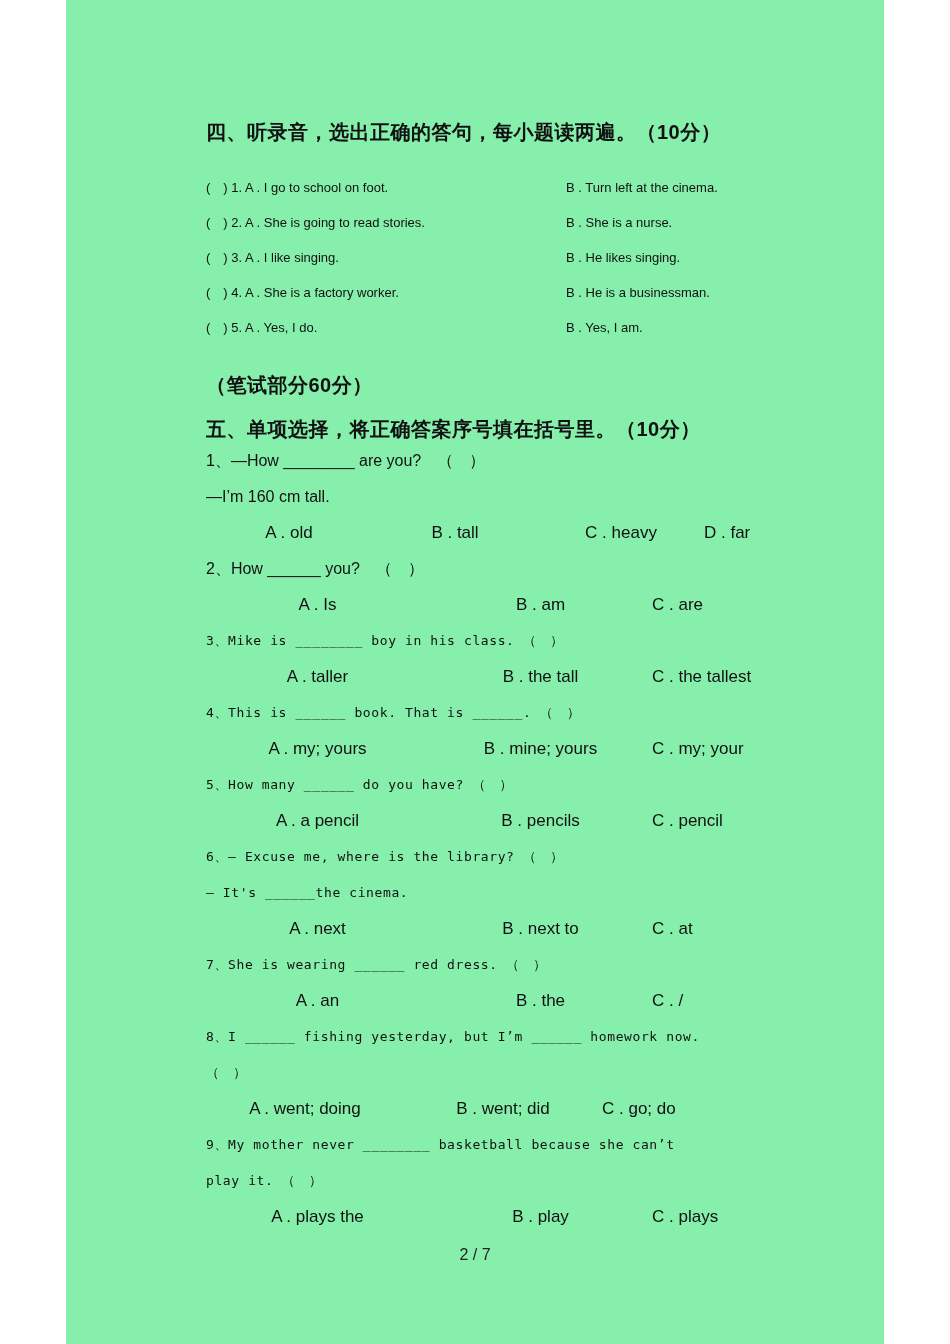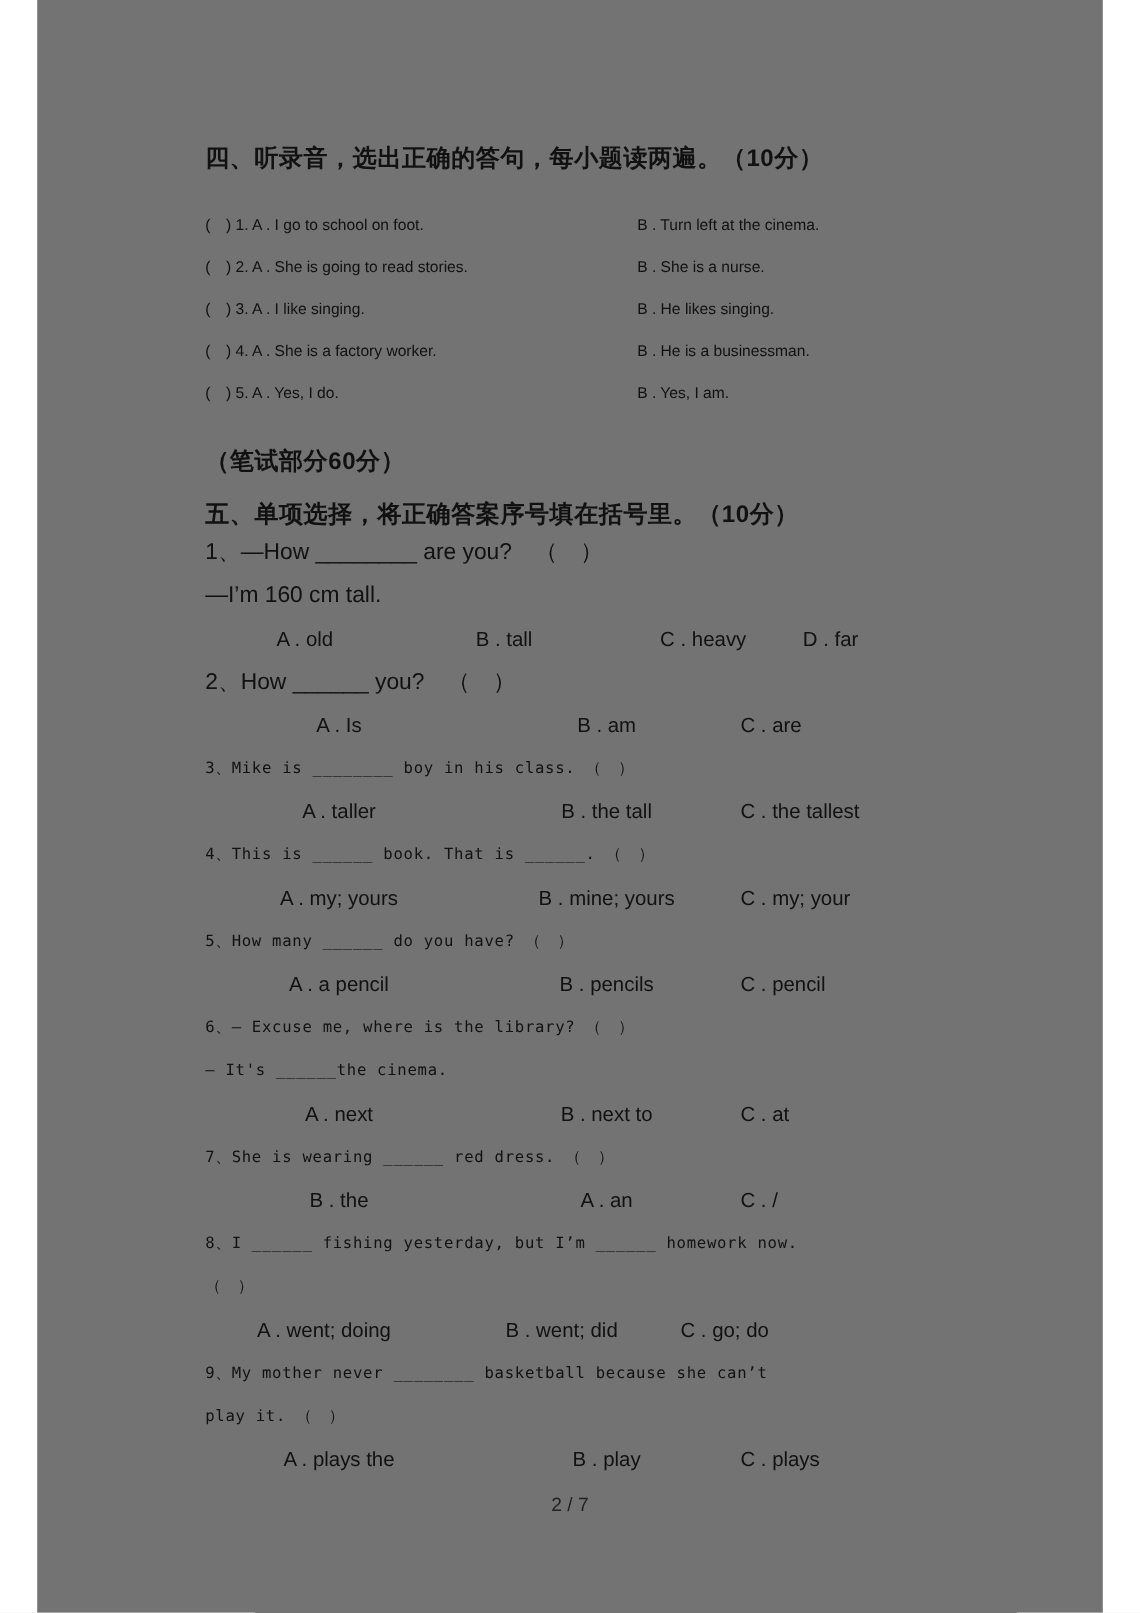--- a/index.html
+++ b/index.html
@@ -1,21 +1,21 @@
 <!DOCTYPE html>
 <html><head>
 <meta charset="utf-8">
 <style>
   * { margin:0; padding:0; box-sizing:border-box; }
   html,body { background:#ffffff; }
   .page {
     position:relative;
-    width:888px; height:1344px;
+    width:818px; height:1344px;
     margin:0 auto;
-    background:#737373;
+    background:#86efac;
     color:#111;
     font-family:"Liberation Sans","DejaVu Sans",sans-serif;
     overflow:hidden;
     text-decoration:underline;
   }
   .content {
     position:absolute;
     left:140px; top:118px;
     width:680px;
   }
@@ -32,21 +32,21 @@
     line-height:35px;
     white-space:nowrap;
   }
   .listen-left { flex:0 0 360px; }
   .written-header {
     margin-top:26px;
   }
   .mc-heading { margin-top:16px; }
   .q { }
   .mc-line {
-    font-size:19px;
+    font-size:16px;
     line-height:36px;
     white-space:nowrap;
   }
   .mc-line.mono {
     font-family:"DejaVu Sans Mono","Liberation Mono",monospace;
     letter-spacing:0.6px;
     font-size:13px;
   }
   .opts {
     display:flex;
@@ -155,22 +155,22 @@
       <div class="opts">
         <span class="opt">A . next</span>
         <span class="opt">B . next to</span>
         <span class="opt">C . at</span>
       </div>
     </div>
 
     <div class="q">
       <div class="mc-line mono">7、She is wearing ______ red dress. （　）</div>
       <div class="opts">
+        <span class="opt">A . an</span>
         <span class="opt">B . the</span>
-        <span class="opt">A . an</span>
         <span class="opt">C . /</span>
       </div>
     </div>
 
     <div class="q">
       <div class="mc-line mono">8、I ______ fishing yesterday, but I’m ______ homework now.</div>
       <div class="mc-line mono">（　）</div>
       <div class="opts tight">
         <span class="opt">A . went; doing</span>
         <span class="opt">B . went; did</span>

